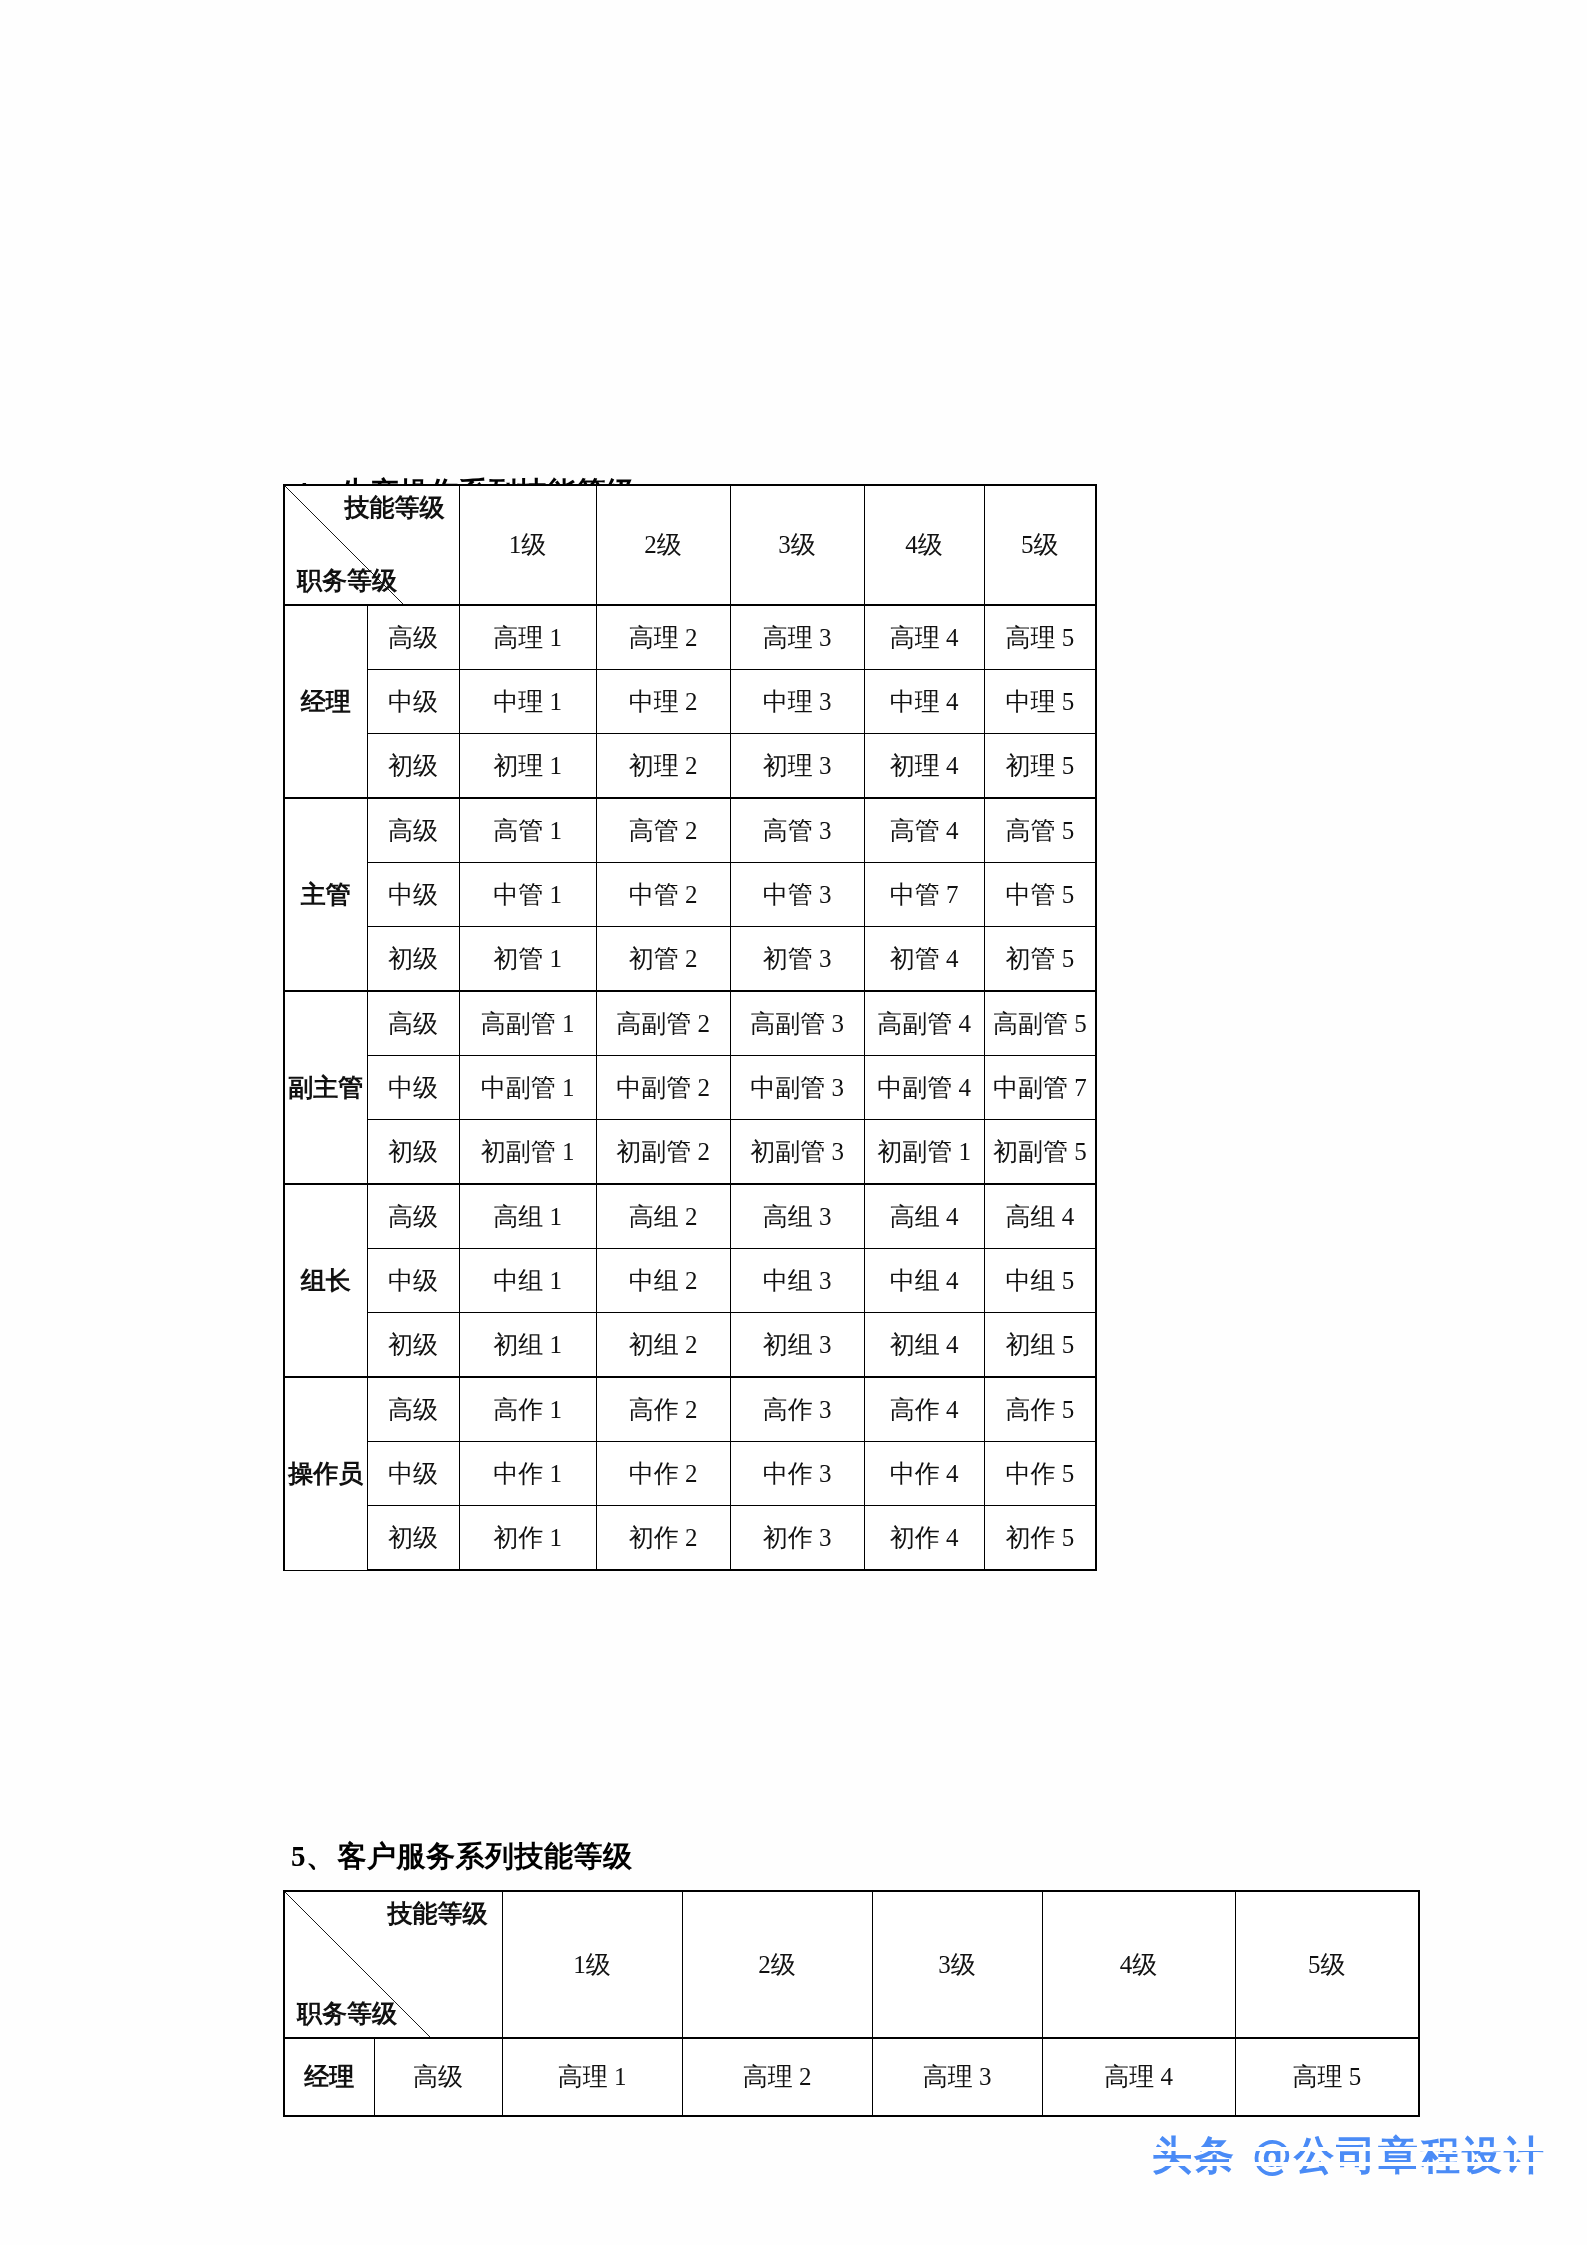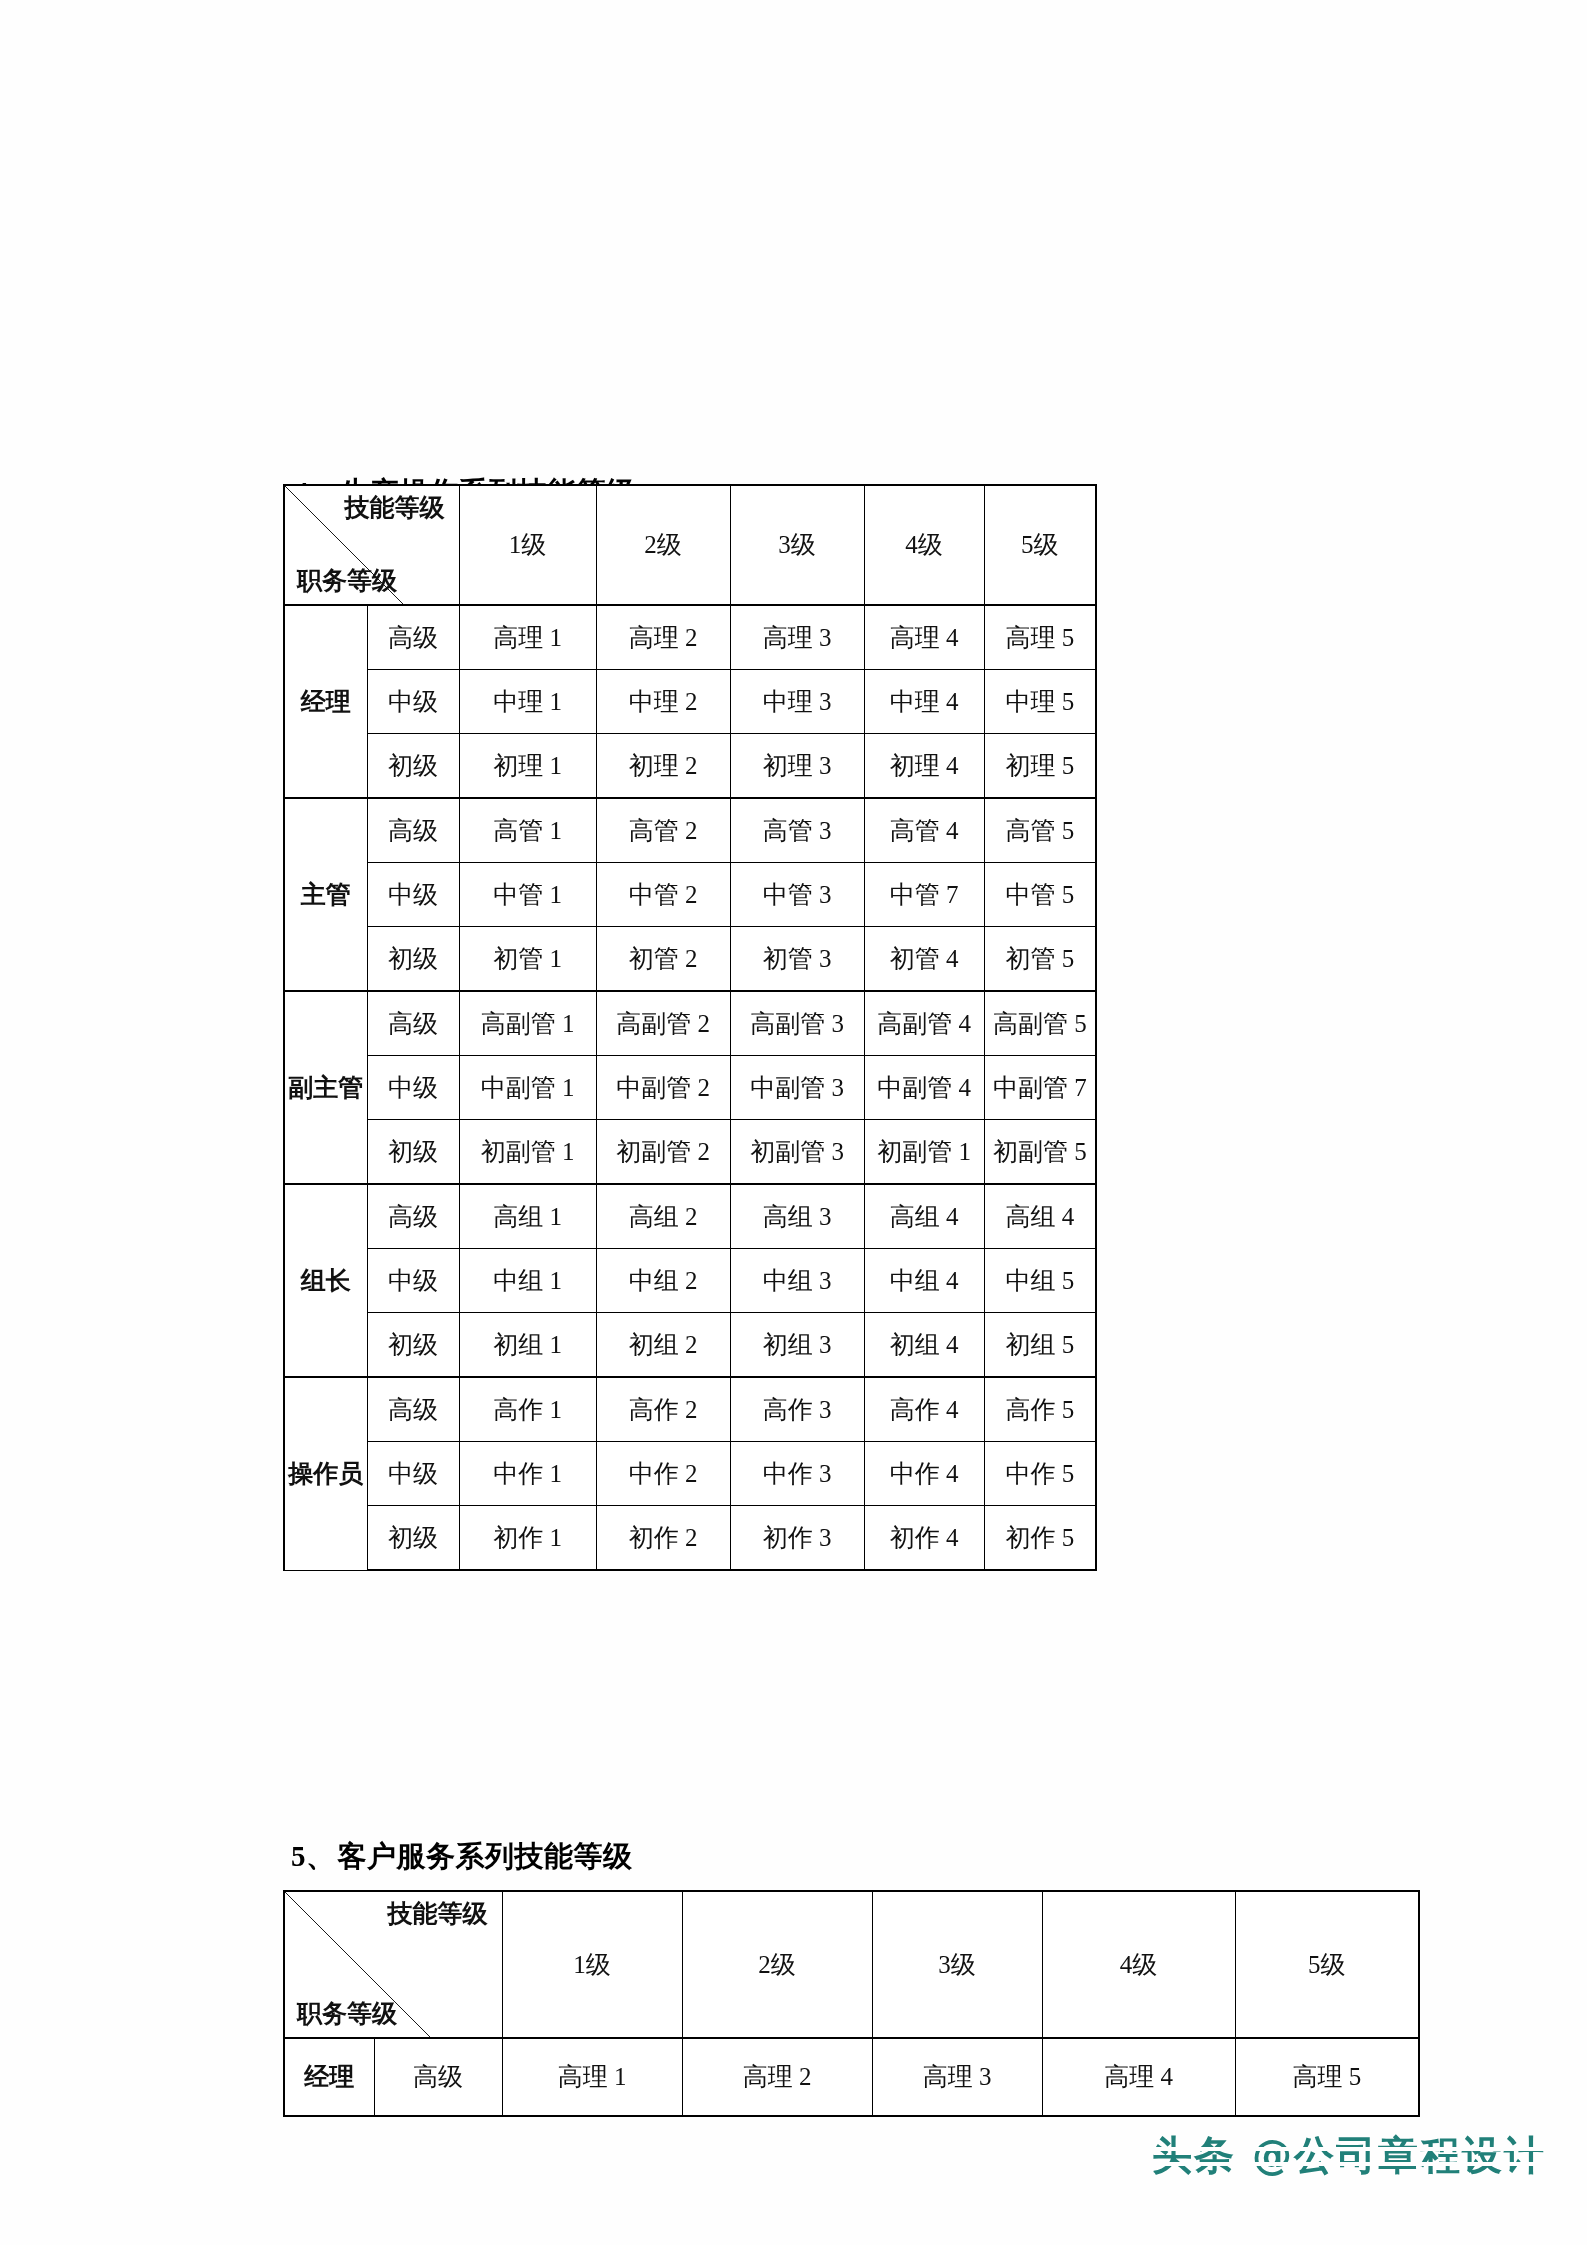--- a/index.html
+++ b/index.html
@@ -96,21 +96,21 @@
 
   
   .watermark {
     position: absolute;
     left: 1152px;
     top: 2128px;
     font-family: "DejaVu Sans", sans-serif;
     font-size: 40px;
     font-weight: bold;
     letter-spacing: 2px;
-    color: #0f766e;
+    color: #3b82f6;
     white-space: nowrap;
     opacity: 0.92;
     text-shadow: 1px 1px 0 #ffffff, -1px -1px 0 rgba(255,255,255,0.65);
   }
   .watermark .wm-strike {
     position: relative;
     display: inline-block;
   }
   .watermark .wm-strike::before,
   .watermark .wm-strike::after {

